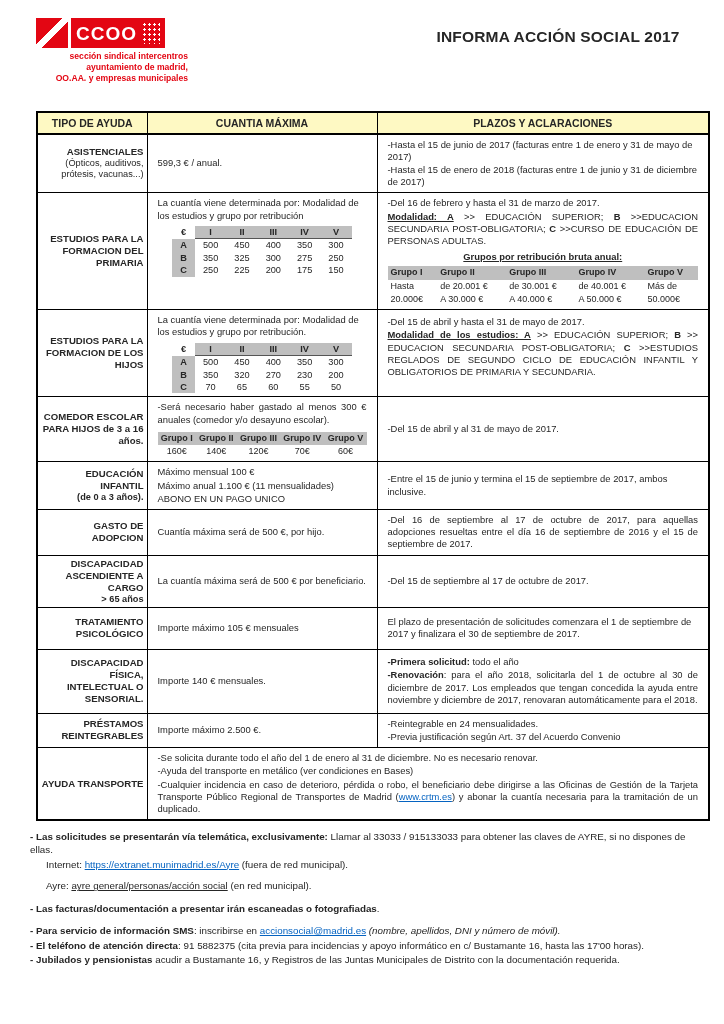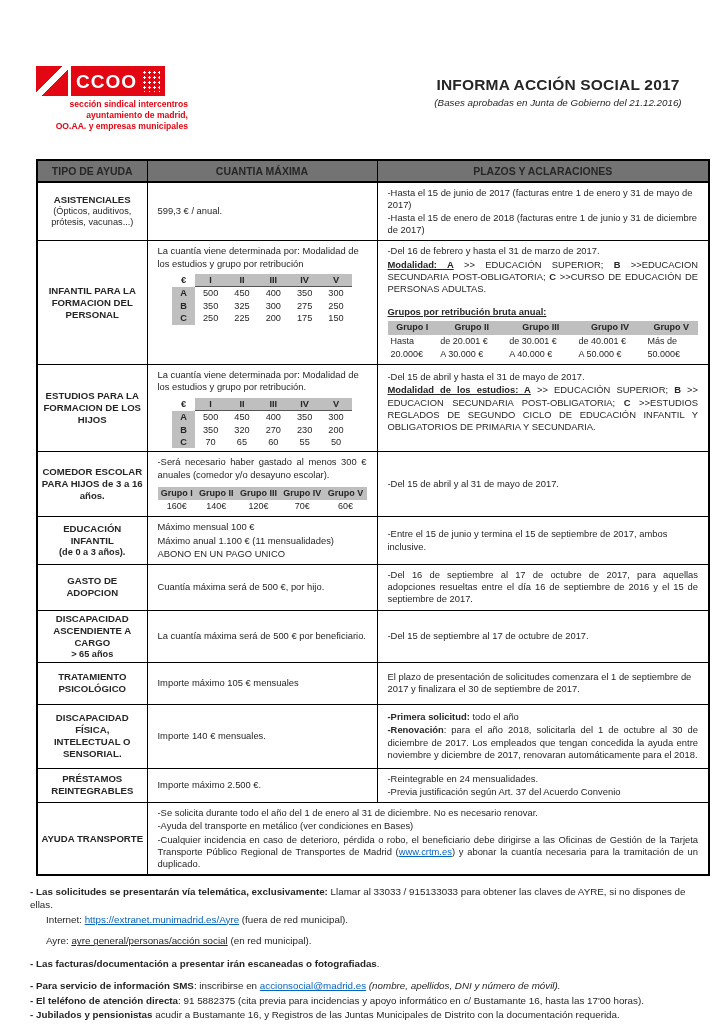--- a/index.html
+++ b/index.html
@@ -1,38 +1,38 @@
 <!DOCTYPE html>
 <html><head>
 <meta charset="utf-8">
 <style>
   * { margin:0; padding:0; box-sizing:border-box; }
   html,body { width:724px; background:#fff; font-family:"Liberation Sans", sans-serif; color:#262626; }
   body { width:724px; height:1024px; overflow:hidden; position:relative; }
 
   
-  .hdr { display:flex; justify-content:space-between; padding:18px 16px 0 36px;margin-top:48px; }
+  .hdr { display:flex; justify-content:space-between; padding:18px 16px 0 36px; }
   .hdr-left { width:170px; }
   .logo-band { display:flex; align-items:stretch; height:30px; }
   .logo-sq { width:32px; height:30px; background:linear-gradient(135deg,#e30613 42%,#fff 42%,#fff 58%,#e30613 58%); margin-right:3px; }
   .logo-box { background:#e30613; color:#fff; display:flex; align-items:center; padding:0 5px; }
   .logo-box .brand { font-weight:bold; font-size:19px; letter-spacing:1px; line-height:1; }
   .logo-dots { width:18px; height:22px; margin-left:5px; background-image:radial-gradient(#fff 30%, transparent 35%); background-size:5px 5px; }
   .logo-caption { color:#e30613; font-weight:bold; font-size:8.6px; line-height:1.3; text-align:right; margin-top:3px; width:152px; }
   .hdr-right { width:300px; text-align:center; padding-top:10px; }
   .doc-title { font-weight:bold; font-size:15.5px; letter-spacing:0.2px; }
   .doc-subtitle { font-style:italic; font-size:9.8px; margin-top:3px; }
 
   
   .tblwrap { margin:26px 16px 0 36px; }
   table.main { border-collapse:collapse; width:672px; border:2px solid #000; table-layout:fixed; }
   table.main > tbody > tr > th, table.main > tbody > tr > td { border:1px solid #000; vertical-align:middle; }
-  table.main th { background:#737373; font-size:10.5px; font-weight:bold; height:22px; border-bottom:2px solid #000 !important; }
+  table.main th { background:#fef9c3; font-size:10.5px; font-weight:bold; height:22px; border-bottom:2px solid #000 !important; }
   col.c1 { width:110px; } col.c2 { width:230px; } col.c3 { width:332px; }
-  td.tcell { text-align:center; padding:2px 3px; }
+  td.tcell { text-align:right; padding:2px 3px; }
   .tipo { font-weight:bold; font-size:9.6px; line-height:1.25; }
   .tipo-sub { font-size:9.2px; line-height:1.2; }
   .tipo-sub.b { font-weight:bold; }
   td.ccell, td.pcell { font-size:9.4px; padding:3px 10px; vertical-align:middle; line-height:1.3; }
   td.pcell p, td.ccell p { margin:1px 0; }
   .just { text-align:justify; }
   .bu { font-weight:bold; text-decoration:underline; }
   .bo { font-weight:bold; }
 
   .h37 > td { height:37px; } .h97 > td { height:97px; } .h78 > td { height:78px; }
@@ -43,21 +43,21 @@
   
   table.matrix { border-collapse:collapse; margin:4px auto 0 auto; font-size:9.2px; }
   table.matrix td { padding:0 8px; text-align:center; line-height:1.35; }
   table.matrix tr.mh td { font-weight:bold; }
   table.matrix tr.mh td:not(:first-child) { background:#bfbfbf; border-bottom:1px solid #555; }
   table.matrix tr.mb td:first-child { background:#bfbfbf; font-weight:bold; }
 
   
   table.grupos { border-collapse:collapse; width:100%; font-size:9px; margin-top:3px; }
   table.grupos td { padding:1px 3px; line-height:1.25; }
-  table.grupos tr.gh td { background:#bfbfbf; font-weight:bold;text-align:center; }
+  table.grupos tr.gh td { background:#bfbfbf; font-weight:bold; }
   table.grupos.left td { text-align:left; }
   table.grupos.center td { text-align:center; }
 
   .link { color:#0563c1; text-decoration:underline; cursor:pointer; }
   .u { text-decoration:underline; }
 
   
   .footer { margin:10px 14px 0 30px; font-size:9.8px; line-height:1.3; }
   .footer p { margin:2px 0; }
   .footer .indent { margin-left:16px; }
@@ -78,21 +78,20 @@
       </div>
     </div>
     <div class="logo-caption">
       <div>sección sindical intercentros</div>
       <div>ayuntamiento de madrid,</div>
       <div>OO.AA. y empresas municipales</div>
     </div>
   </div>
   <div class="hdr-right">
     <div class="doc-title">INFORMA ACCIÓN SOCIAL 2017</div>
-    <div class="doc-subtitle">(Bases aprobadas en  Junta de Gobierno del 21.12.2016)</div>
   </div>
 </div>
 
 <div class="tblwrap">
 <table class="main">
   <colgroup>
         <col class="c1">
         <col class="c2">
         <col class="c3">
       </colgroup>
@@ -112,21 +111,21 @@
             <p>599,3 € / anual.</p>
           </td>
     <td class="pcell">
       <p>-Hasta el 15 de junio de 2017 (facturas entre 1 de enero y 31 de mayo de 2017)</p>
       <p>-Hasta el 15 de enero de 2018 (facturas entre 1 de junio y 31 de diciembre de 2017)</p>
     </td>
   </tr>
 
   <tr class="h97">
     <td class="tcell">
-      <div class="tipo">INFANTIL PARA LA FORMACION DEL PERSONAL</div>
+      <div class="tipo">ESTUDIOS PARA LA FORMACION DEL PRIMARIA</div>
     </td>
     <td class="ccell" style="vertical-align:top;">
       <p>La cuantía viene determinada por: Modalidad de los estudios y grupo por retribución</p>
       <table class="matrix">
         <tbody>
                 <tr class="mh">
                   <td>€</td>
                   <td>I</td>
                   <td>II</td>
                   <td>III</td>
@@ -156,21 +155,21 @@
                   <td>200</td>
                   <td>175</td>
                   <td>150</td>
                 </tr>
       </tbody>
             </table>
     </td>
     <td class="pcell" style="vertical-align:top;">
       <p>-Del 16 de febrero y hasta  el 31 de marzo de 2017.</p>
       <p class="just"><span class="bu">Modalidad:  A</span><span> &gt;&gt; EDUCACIÓN SUPERIOR; </span><span class="bo">B</span><span> &gt;&gt;EDUCACION SECUNDARIA POST-OBLIGATORIA; </span><span class="bo">C</span><span> &gt;&gt;CURSO DE EDUCACIÓN DE PERSONAS ADULTAS.</span></p>
-      <p style="margin-top:11px;"><span class="bu">Grupos por retribución bruta anual:</span></p>
+      <p style="margin-top:4px;text-align:center;"><span class="bu">Grupos por retribución bruta anual:</span></p>
       <table class="grupos left">
         <tbody>
                 <tr class="gh">
                   <td>Grupo I</td>
                   <td>Grupo II</td>
                   <td>Grupo III</td>
                   <td>Grupo IV</td>
                   <td>Grupo V</td>
                 </tr>
         <tr>

